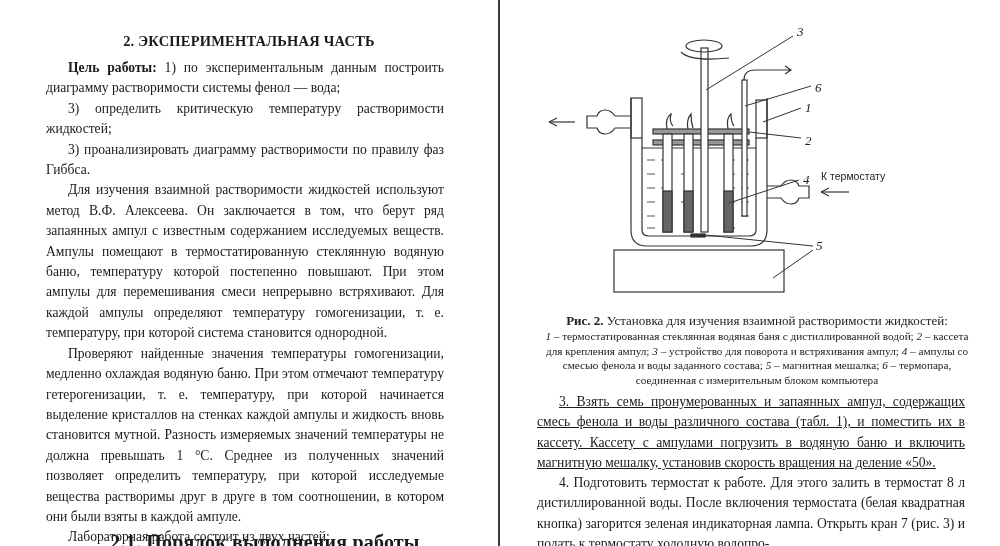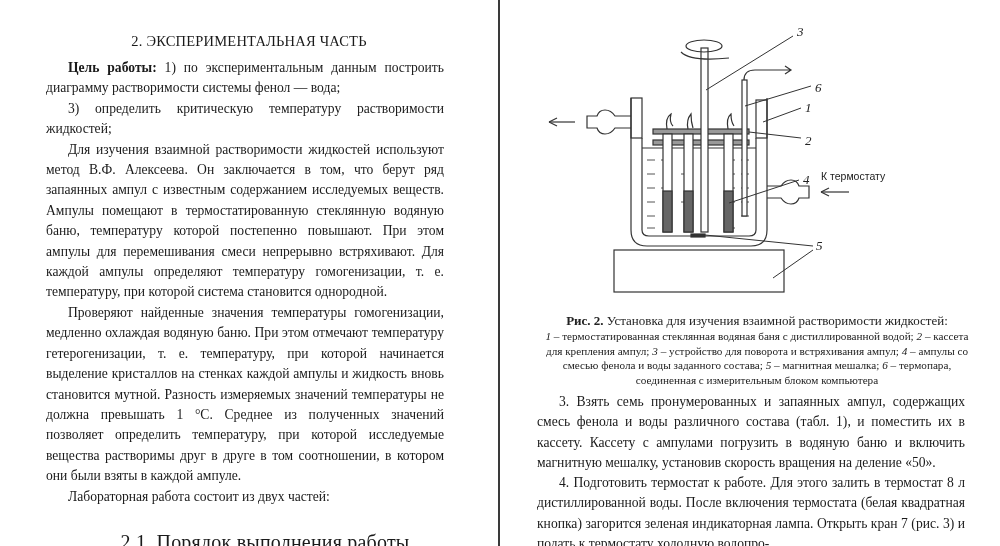--- a/index.html
+++ b/index.html
@@ -9,21 +9,21 @@
     font-family: "Liberation Serif", "DejaVu Serif", serif;
     color: #1a1a1a;
   }
   .page { position: absolute; top: 0; height: 546px; background: #fff; overflow: hidden; }
   .page-left { left: 0; width: 498px; }
   .page-right { left: 501px; width: 499px; }
   .divider { position: absolute; left: 498px; top: 0; width: 2px; height: 546px; background: #3a3a3a; }
 
   .heading {
     position: absolute; left: 0; width: 498px; text-align: center;
-    font-weight: normal; font-size: 14.5px; letter-spacing: 0.2px;
+    font-weight: bold; font-size: 14.5px; letter-spacing: 0.2px;
   }
   .h-main { top: 33px; }
   .h-sub { top: 531px; font-size: 20px; padding-left: 16px; }
 
   .text-block {
     position: absolute; left: 46px; width: 398px;
     font-size: 13.6px; line-height: 20.4px; text-align: justify;
   }
   .text-block p { margin: 0; text-indent: 22px; }
   .b { font-weight: bold; }
@@ -35,34 +35,35 @@
     position: absolute; left: 36px; top: 312px; width: 440px;
     font-size: 11.2px; line-height: 14.5px; color: #222; text-align: center;
   }
   .caption .cap-title { font-size: 13px; line-height: 17px; }
   .caption i { font-style: italic; }
   .r-text {
     position: absolute; left: 36px; width: 428px;
     font-size: 13.6px; line-height: 20.4px; text-align: justify;
   }
   .r-text p { margin: 0; text-indent: 22px; }
-  .r-p3 { top: 392px; }
+  .r-p3 { top: 392px; text-decoration: underline; }
   .r-p4 { top: 473px; }
   .lbl { font-family: "Liberation Serif", serif; font-style: italic; font-size: 13px; fill: #222; }
   .lbl-sans { font-family: "Liberation Sans", sans-serif; font-size: 10.5px; fill: #222; }
 </style>
 </head>
 <body>
 
 <div class="page page-left">
   <div class="heading h-main">2.  ЭКСПЕРИМЕНТАЛЬНАЯ ЧАСТЬ</div>
 
   <div class="text-block" style="top:58px">
     <p><span class="b">Цель работы:</span><span> 1) по экспериментальным данным построить диаграмму растворимости системы фенол — вода;</span></p>
     <p>3) определить критическую температуру растворимости жидкостей;</p>
+    <p>3) проанализировать диаграмму растворимости по правилу фаз Гиббса.</p>
     <p>Для изучения взаимной растворимости жидкостей используют метод В.Ф. Алексеева. Он заключается в том, что берут ряд запаянных ампул с известным содержанием исследуемых веществ. Ампулы помещают в термостатированную стеклянную водяную баню, температуру которой постепенно повышают. При этом ампулы для перемешивания смеси непрерывно встряхивают. Для каждой ампулы определяют температуру гомогенизации, т. е. температуру, при которой система становится однородной.</p>
     <p>Проверяют найденные значения температуры гомогенизации, медленно охлаждая водяную баню. При этом отмечают температуру гетерогенизации, т. е. температуру, при которой начинается выделение кристаллов на стенках каждой ампулы и жидкость вновь становится мутной. Разность измеряемых значений температуры не должна превышать 1 °С. Среднее из полученных значений позволяет определить температуру, при которой исследуемые вещества растворимы друг в друге в том соотношении, в котором они были взяты в каждой ампуле.</p>
     <p>Лабораторная работа состоит из двух частей:</p>
 
   </div>
 
   <div class="heading h-sub">2.1.  Порядок выполнения работы</div>
 </div>
 
 <div class="divider"></div>

